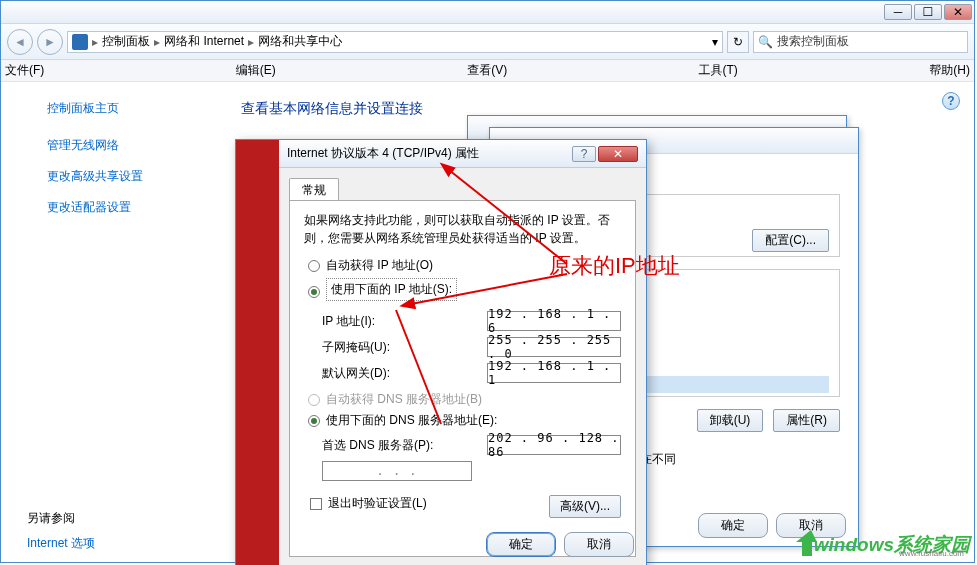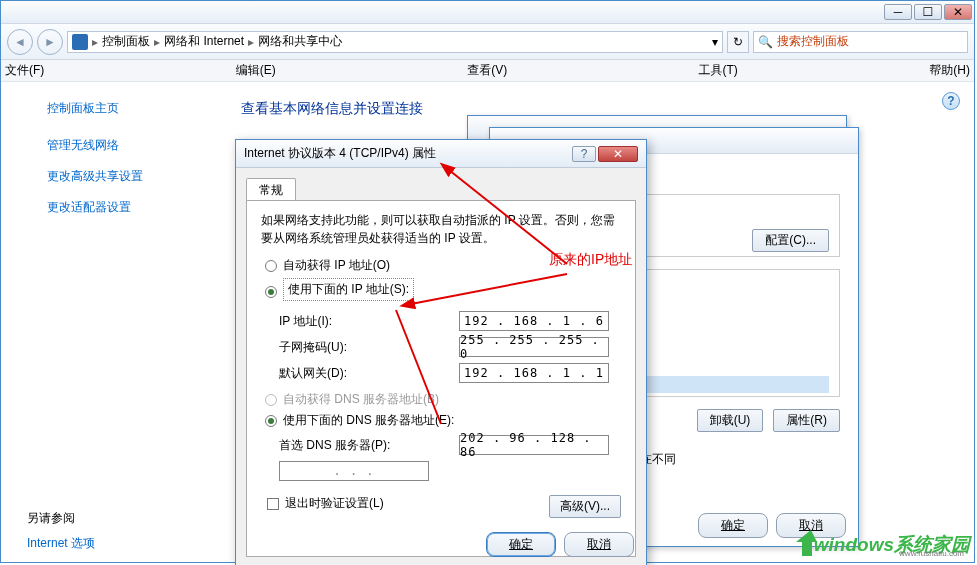--- a/index.html
+++ b/index.html
@@ -39,21 +39,21 @@
 .bg-dialog-2 { left: 488px; top: 126px; width: 370px; height: 420px; }
 .bg-dialog-hdr { height: 26px; background: linear-gradient(#fdfdfe,#e3ecf6); border-bottom: 1px solid #cfd8e3; }
 .bg-body { padding: 40px 18px 0 18px; }
 .bg-fieldset { border: 1px solid #ccc; padding: 8px 10px 4px 10px; margin-bottom: 12px; }
 .bg-row { margin: 6px 0; color: #000; }
 .bg-btn { display: inline-block; border: 1px solid #8f9fb3; background: linear-gradient(#f6f9fc,#e1e9f2); padding: 2px 12px; border-radius: 2px; }
 .bg-desc { margin-top: 18px; color: #000; line-height: 1.6; }
 .bg-footer { position: absolute; bottom: 8px; right: 12px; display: flex; gap: 8px; }
 
 
-.dialog { position: absolute; left: 234px; top: 138px; width: 412px; height: 427px; border: 1px solid #4a8cc9; background: #6d28d9; box-shadow: 3px 3px 10px rgba(0,0,0,0.3); z-index: 10; }
+.dialog { position: absolute; left: 234px; top: 138px; width: 412px; height: 427px; border: 1px solid #4a8cc9; background: #b91c1c; box-shadow: 3px 3px 10px rgba(0,0,0,0.3); z-index: 10; padding-left: 43px; }
 .dlg-title { height: 28px; background: linear-gradient(#fdfdfe,#e3ecf6); display: flex; align-items: center; padding: 0 8px; justify-content: space-between; border-bottom: 1px solid #c0ccda; }
 .dlg-title-text { color: #000; }
 .dlg-title-btns { display: flex; gap: 2px; }
 .dlg-help { width: 24px; height: 16px; border: 1px solid #8f9fb3; border-radius: 2px; background: linear-gradient(#f6f9fc,#d7e3f1); display: flex; align-items: center; justify-content: center; color: #4a6a8f; }
 .dlg-close { width: 40px; height: 16px; border: 1px solid #a03030; border-radius: 2px; background: linear-gradient(#e88a86,#c24540); display: flex; align-items: center; justify-content: center; color: #fff; }
 .dlg-body { padding: 8px 10px; background: #f0f0f0; height: calc(100% - 28px); position: relative; }
 .tab-strip { height: 24px; position: relative; }
 .tab { position: absolute; top: 2px; left: 0; height: 22px; border: 1px solid #aaa; border-bottom: none; padding: 3px 12px 0 12px; background: #fff; border-radius: 2px 2px 0 0; }
 .tab-panel { border: 1px solid #aaa; background: #fff; padding: 10px 14px 10px 14px; height: calc(100% - 24px); position: relative; }
 .intro { color: #000; line-height: 1.5; margin-bottom: 10px; }
@@ -65,25 +65,25 @@
 .ip-row { display: flex; align-items: center; margin: 6px 0 6px 18px; gap: 40px; }
 .ip-label { width: 140px; color: #000; }
 .ip-input { width: 150px; height: 20px; border: 1px solid #888; background: #fff; display: flex; align-items: center; justify-content: center; font-family: monospace; letter-spacing: 1px; }
 .ip-input.empty { color: #888; }
 .dns-group { margin-top: 8px; }
 .disabled-text { color: #999; }
 .check-row { margin: 14px 0 0 6px; display: flex; align-items: center; gap: 6px; }
 .checkbox { width: 12px; height: 12px; border: 1px solid #777; background: #fff; }
 .adv-btn { position: absolute; right: 14px; bottom: 38px; border: 1px solid #8f9fb3; background: linear-gradient(#f6f9fc,#e1e9f2); padding: 2px 10px; border-radius: 2px; }
 .dlg-footer { position: absolute; right: 12px; bottom: 8px; display: flex; gap: 8px; }
-.dlg-btn { border: 1px solid #8f9fb3; background: linear-gradient(#f6f9fc,#e1e9f2); padding: 3px 22px; border-radius: 8px; cursor: pointer; text-decoration: underline; }
+.dlg-btn { border: 1px solid #8f9fb3; background: linear-gradient(#f6f9fc,#e1e9f2); padding: 3px 22px; border-radius: 8px; cursor: pointer; }
 .dlg-btn.primary { border: 1px solid #3b7dc4; box-shadow: 0 0 0 1px #6fa8e0 inset; }
 
 
-.anno-text { position: absolute; color: #e00000; font-size: 14px; font-weight: normal; z-index: 20; }
+.anno-text { position: absolute; color: #e00000; font-size: 22px; font-weight: normal; z-index: 20; }
 .arrow-svg { position: absolute; z-index: 15; pointer-events: none; }
 
 
 .watermark { position: absolute; right: 4px; bottom: 4px; z-index: 30; display: flex; align-items: flex-end; }
 .wm-house { width: 30px; height: 28px; position: relative; }
 .wm-roof { width: 0; height: 0; border-left: 15px solid transparent; border-right: 6px solid transparent; border-bottom: 12px solid #3cb64a; position: absolute; top: 0; left: 0; }
 .wm-wall { width: 10px; height: 14px; background: #3cb64a; position: absolute; bottom: 2px; left: 6px; }
 .wm-text1 { color: #3cb64a; font-size: 19px; font-weight: bold; font-style: italic; margin-left: -12px; }
 .wm-text2 { color: #787878; font-size: 8px; position: absolute; right: 6px; bottom: 0; }
 
@@ -112,21 +112,21 @@
       <span class="sep">▸</span>
       <span class="crumb">网络和 Internet</span>
       <span class="sep">▸</span>
       <span class="crumb">网络和共享中心</span>
       <span style="flex:1"></span>
       <span>▾</span>
     </div>
     <div class="refresh-btn">↻</div>
     <div class="search-box">
       <span>🔍</span>
-      <span style="color:#c2410c">搜索控制面板</span>
+      <span style="color:#404040">搜索控制面板</span>
     </div>
   </div>
 
   <div class="menubar">
     <span class="menu-item">文件(F)</span>
     <span class="menu-item">编辑(E)</span>
     <span class="menu-item">查看(V)</span>
     <span class="menu-item">工具(T)</span>
     <span class="menu-item">帮助(H)</span>
   </div>

